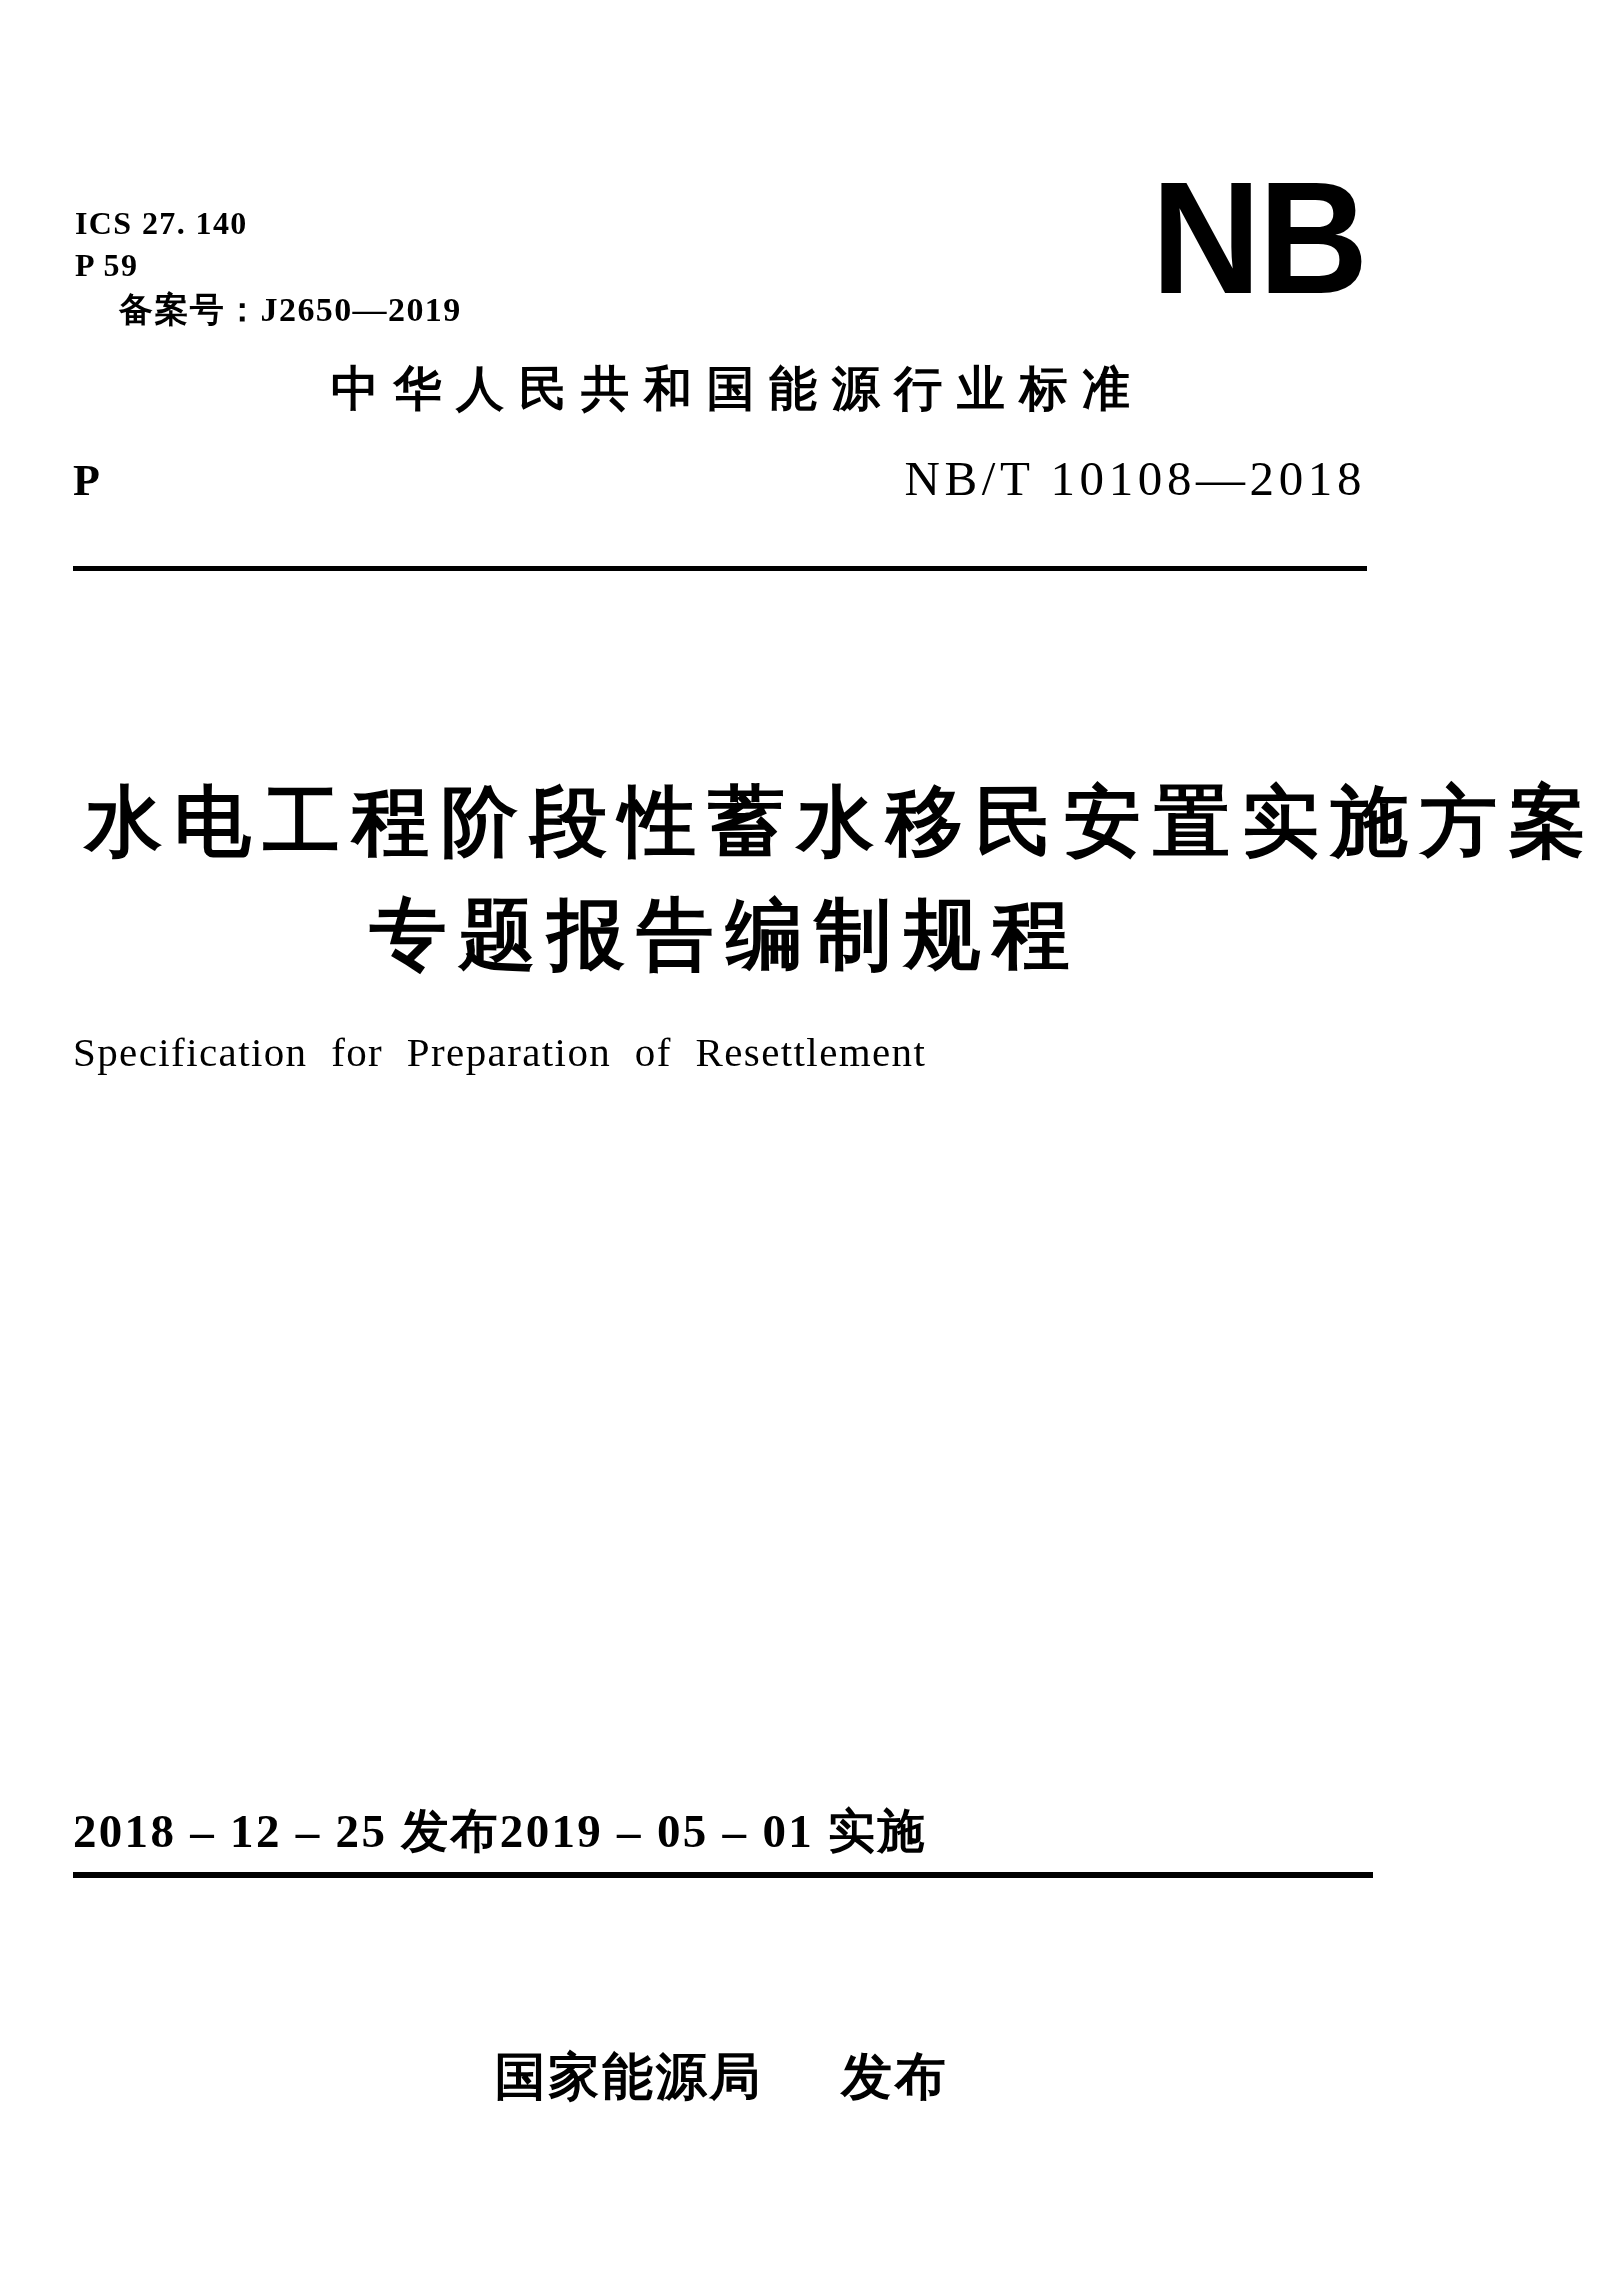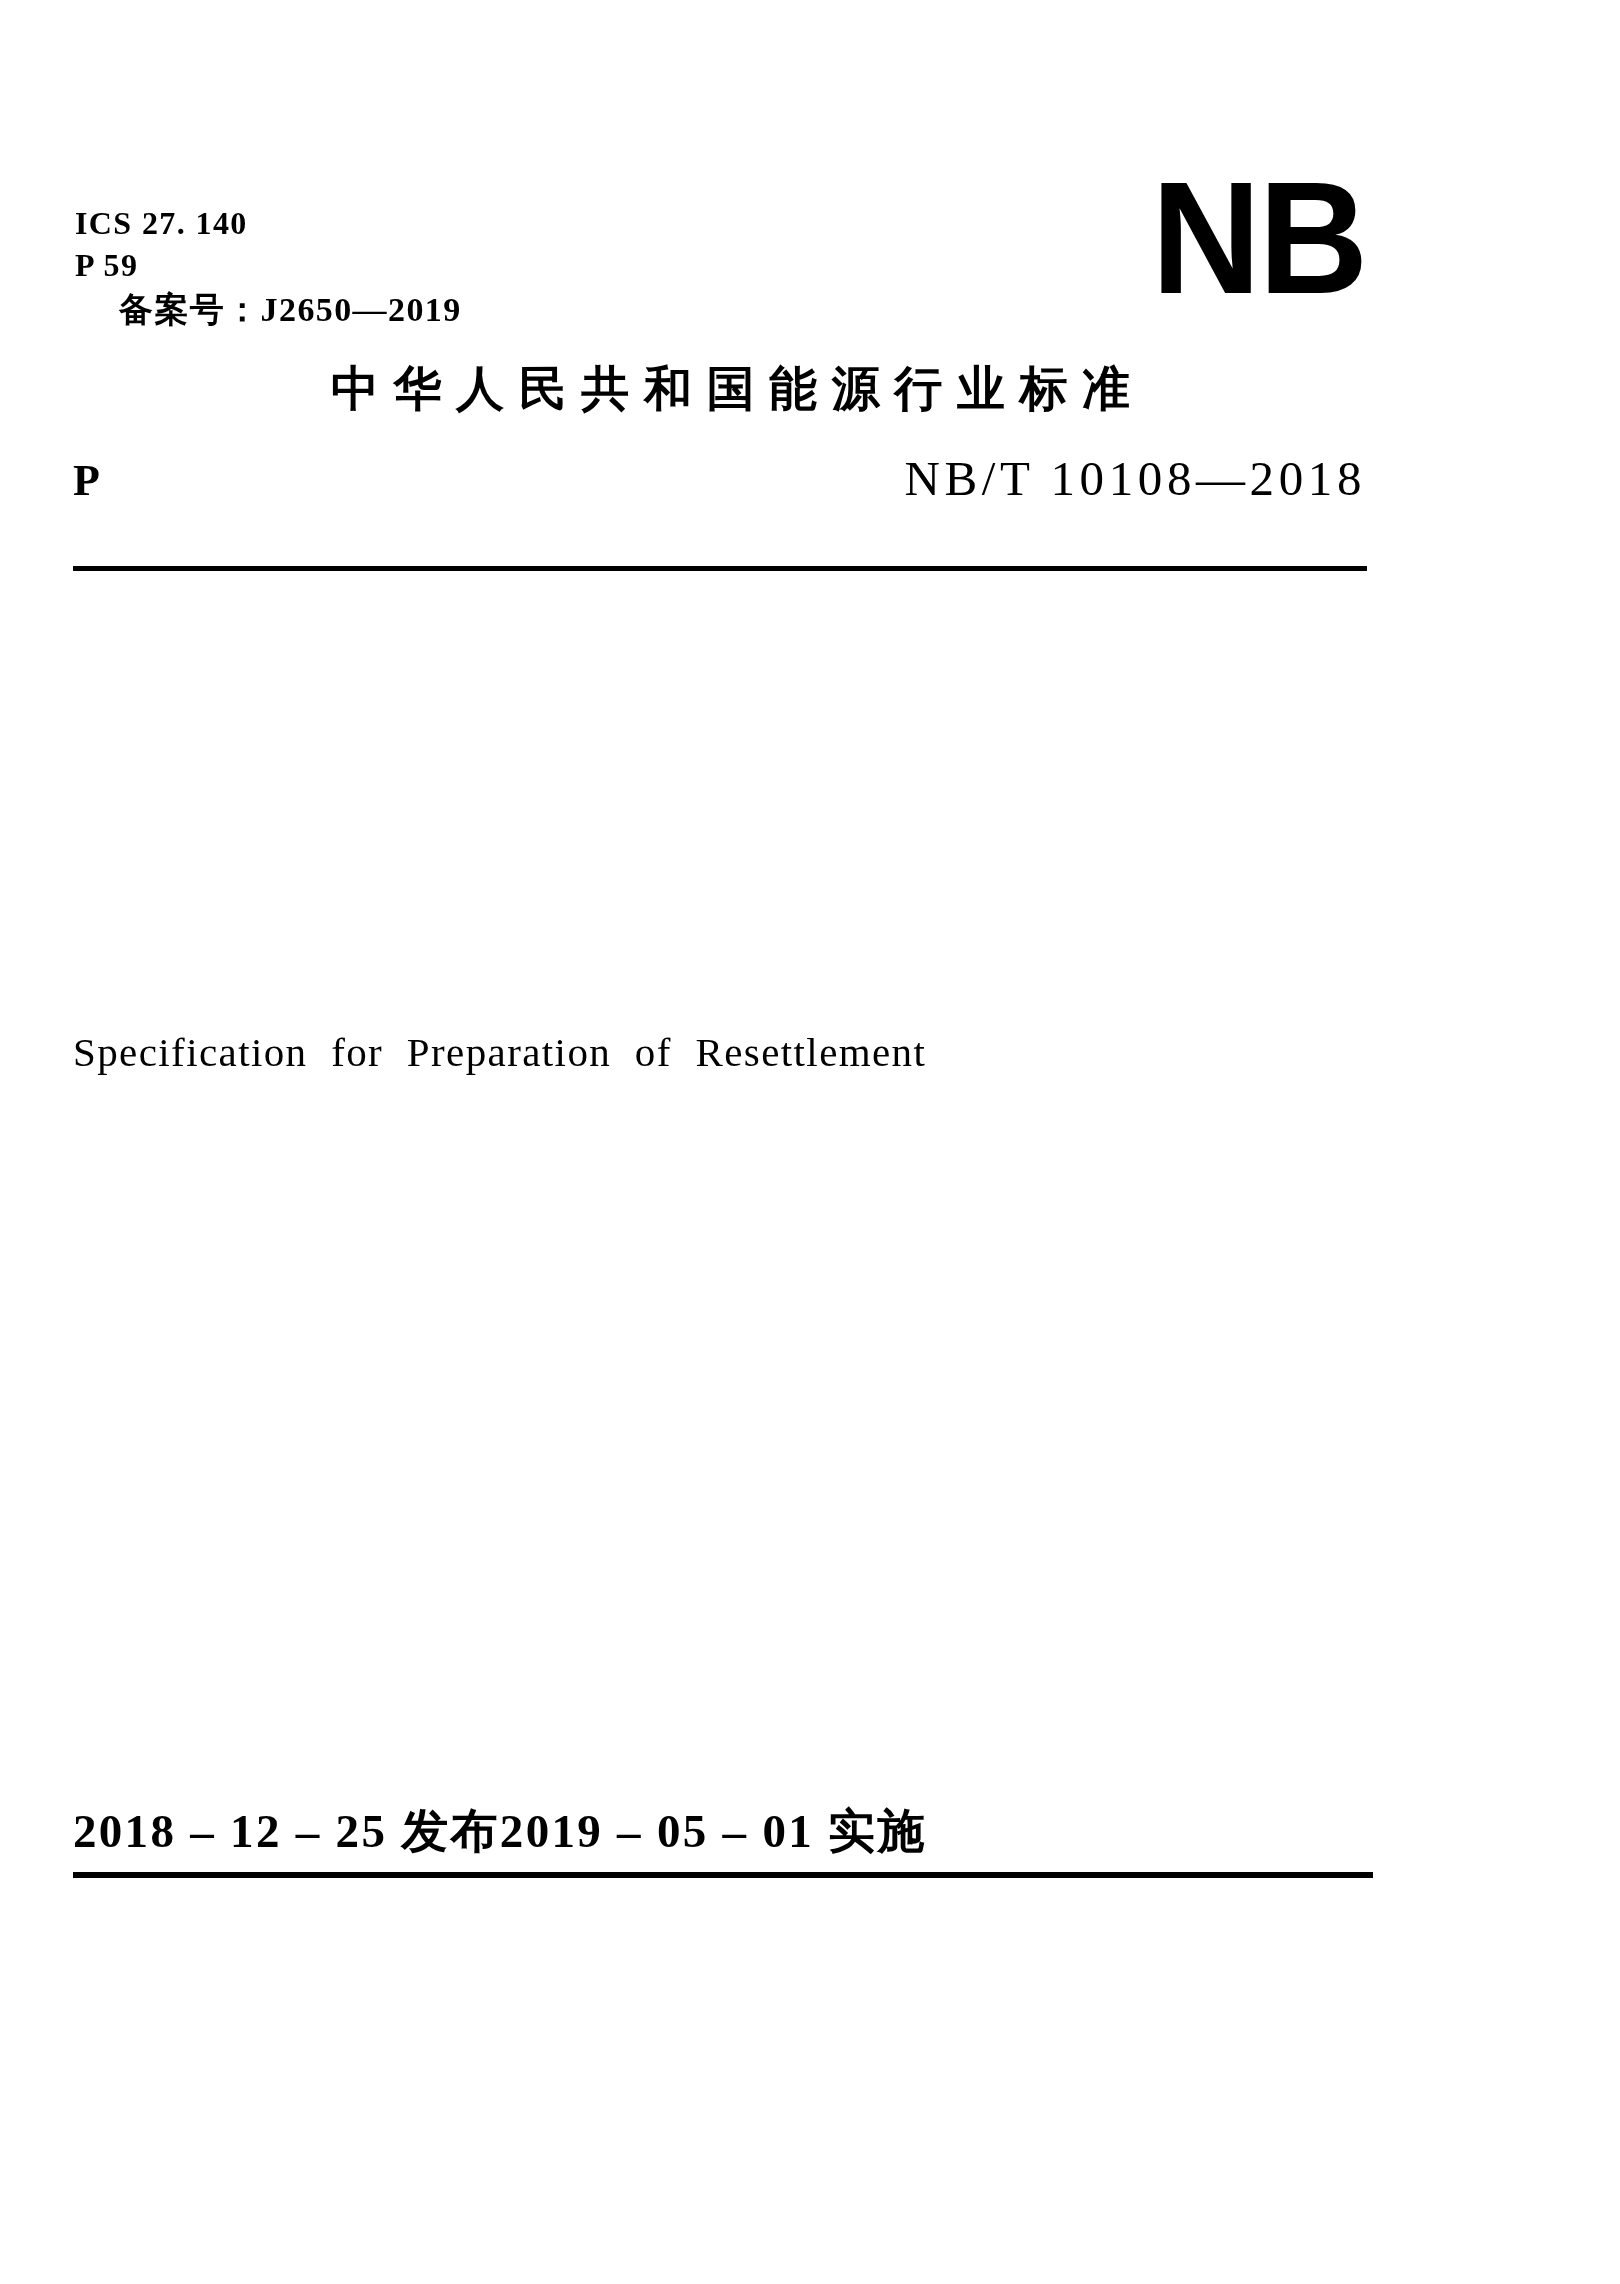--- a/index.html
+++ b/index.html
@@ -180,27 +180,34 @@
 
   <div class="standard-category">中华人民共和国能源行业标准</div>
 
   <div class="class-row">
     <span class="class-letter">P</span>
     <span class="standard-number">NB/T 10108—2018</span>
   </div>
 
   <div class="rule rule-top"></div>
 
+  <div class="title-cn">
+    <div class="title-cn-line">水电工程阶段性蓄水移民安置实施方案</div>
+    <div class="title-cn-line">专题报告编制规程</div>
+  </div>
 
   <div class="title-en">
     <div class="title-en-line">Specification for Preparation of Resettlement</div>
   </div>
 
   <div class="dates-row">
     <span class="date-item">2018 – 12 – 25 发布</span>
     <span class="date-item">2019 – 05 – 01 实施</span>
   </div>
 
   <div class="rule rule-bottom"></div>
 
+  <div class="issuer-row">
+    <span>国家能源局</span><span class="issuer-gap"></span><span>发布</span>
+  </div>
 
 </div>
 
 
 </body></html>

